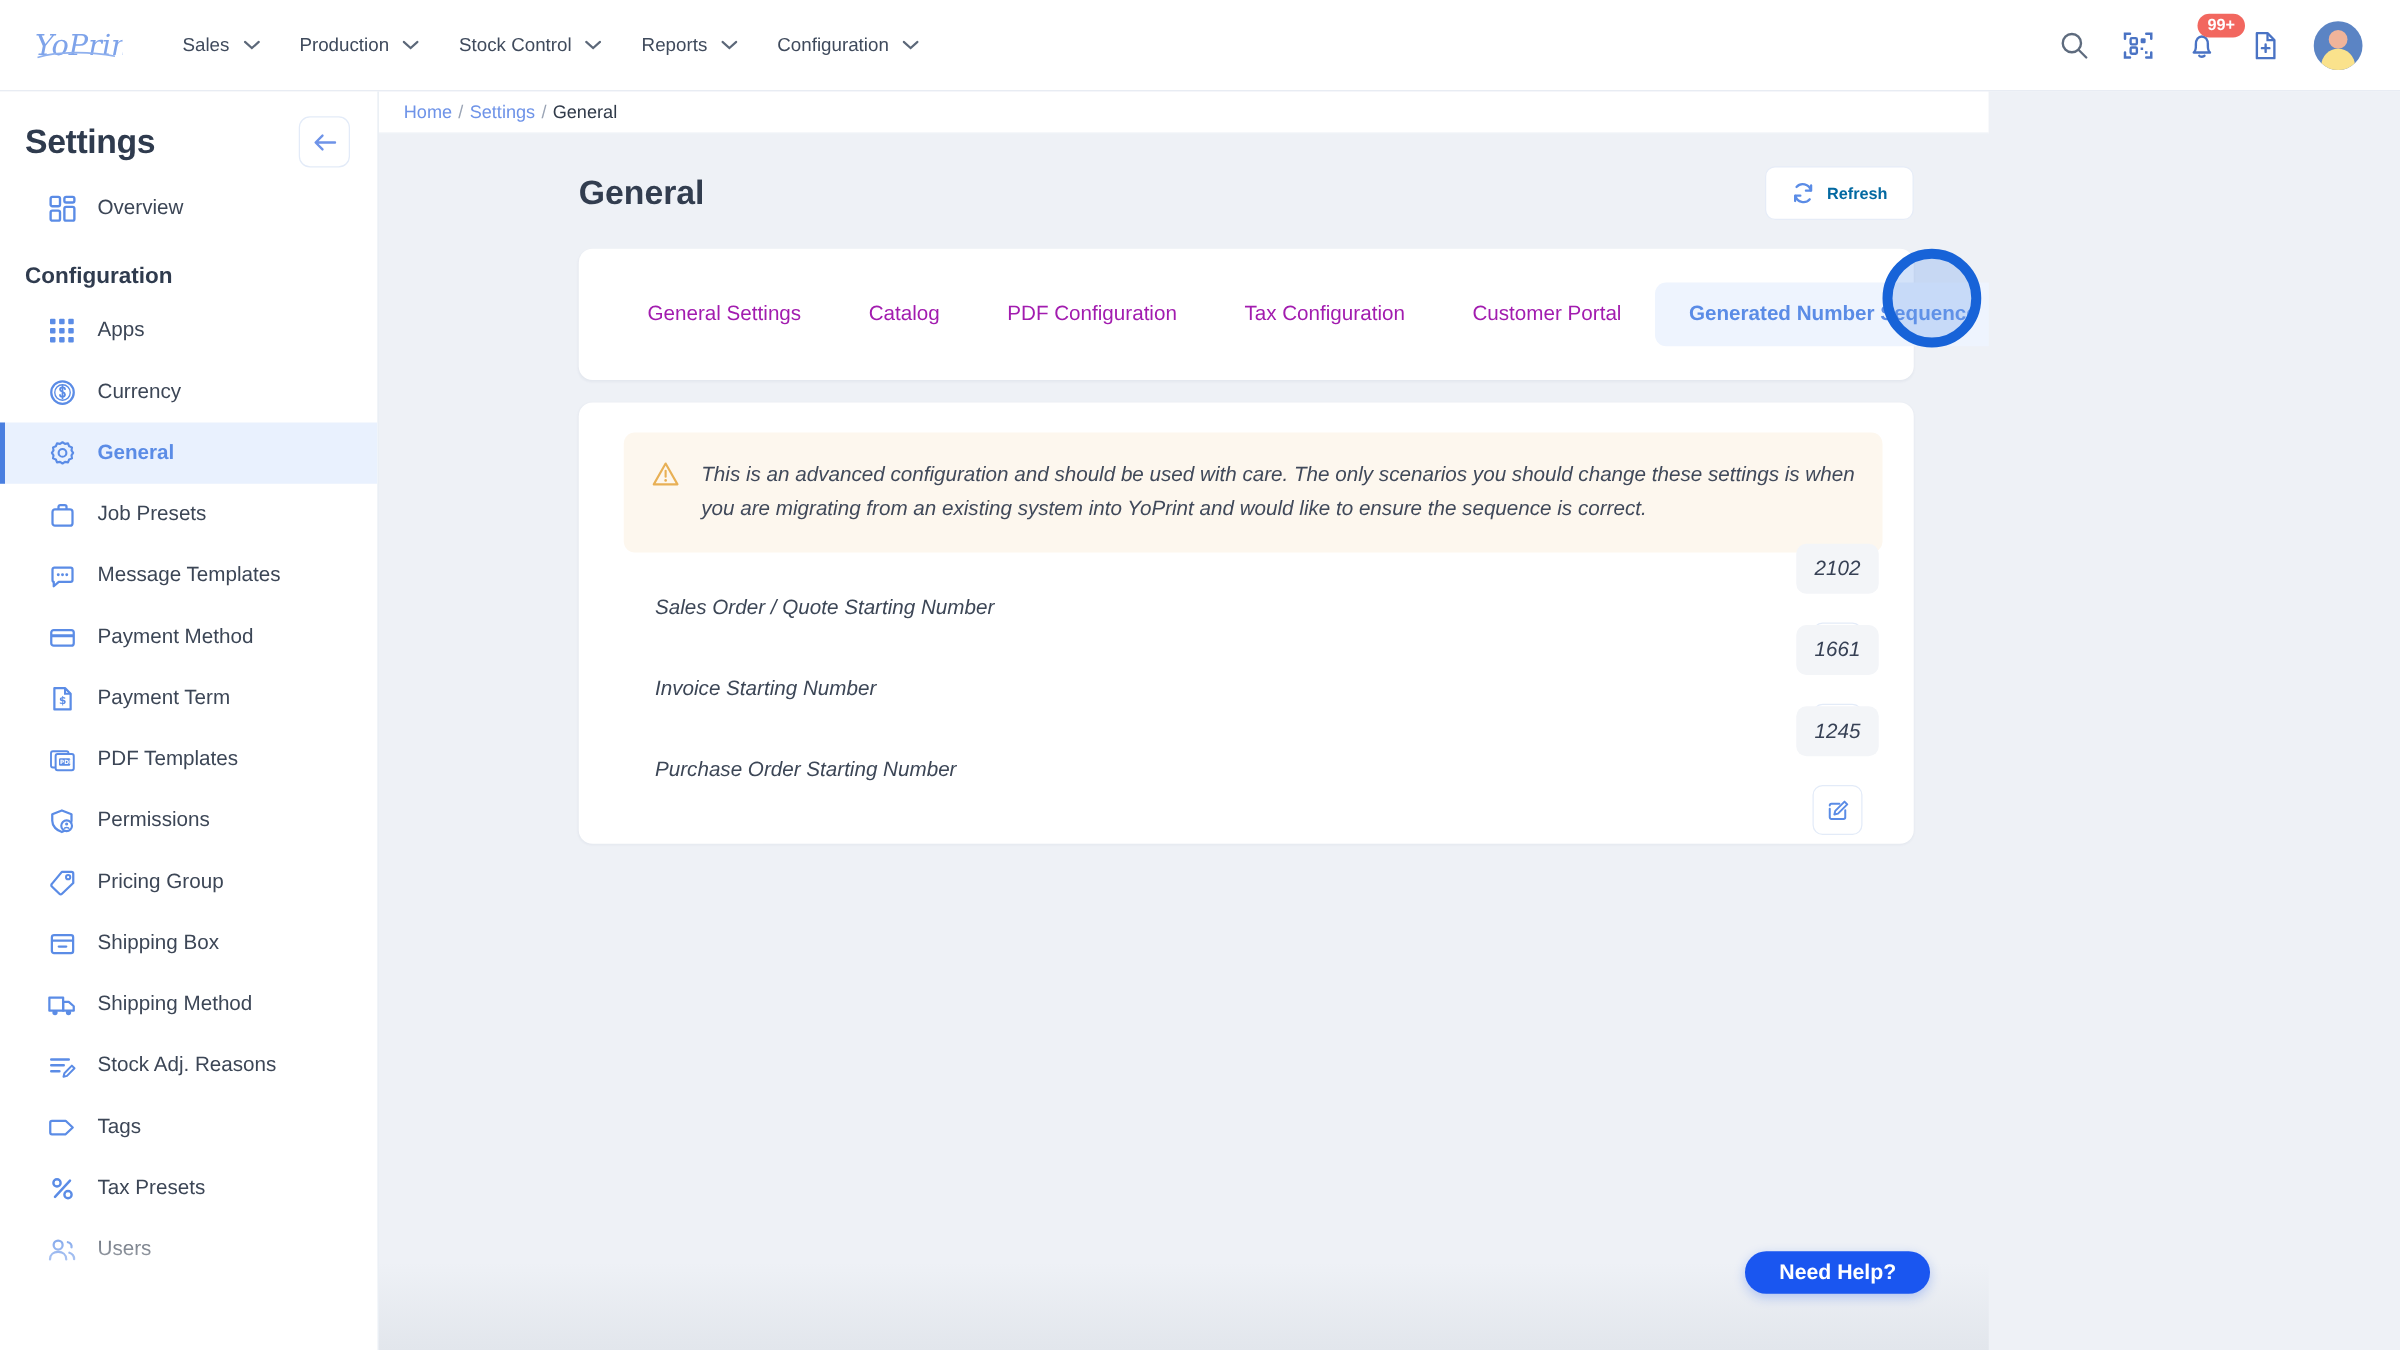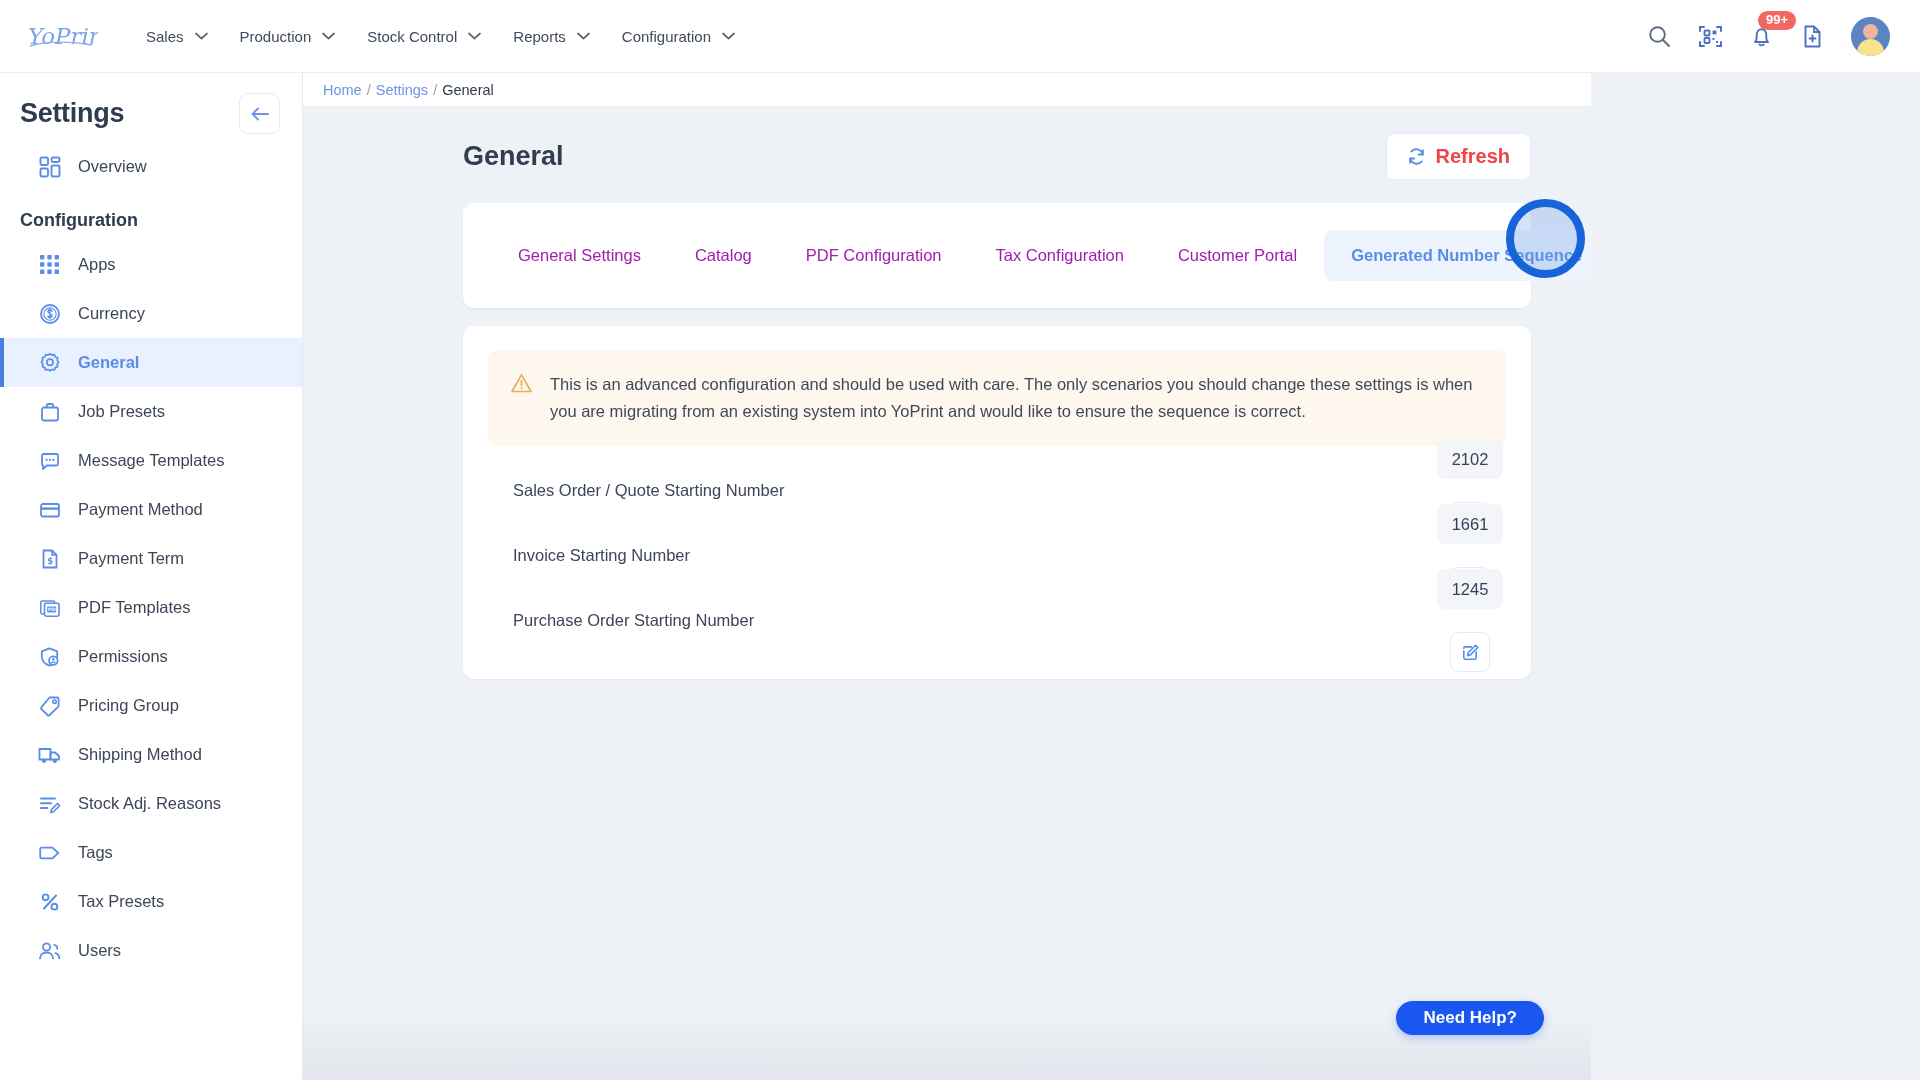--- a/index.html
+++ b/index.html
@@ -120,21 +120,21 @@
   .page-head {
     display: flex; align-items: center;
     padding: 26px 60px 0 160px;
   }
   .page-title { font-size: 27px; font-weight: 700; color: #323d4f; }
   .refresh-btn {
     margin-left: auto;
     display: flex; align-items: center; gap: 10px;
     background: #fff; border: 1px solid #e6ecf7;
     border-radius: 8px; padding: 11px 20px;
-    font-size: 20px; font-weight: 700; color: #ef4444;
+    font-size: 13px; font-weight: 700; color: #0369a1;
     cursor: pointer;
     justify-content: flex-end;
   }
 
   .tabs-card {
     margin: 23px 60px 0 160px;
     background: #fff; border-radius: 11px;
     height: 105px;
     display: flex; align-items: center;
     padding: 0 28px;
@@ -145,22 +145,23 @@
     padding: 16px 27px; border-radius: 9px;
     cursor: pointer; white-space: nowrap;
   }
   .tab.active {
     background: #eef4fe; color: #5b8ce6; font-weight: 600;
   }
 
   .content-card {
     margin: 18px 60px 0 160px;
     background: #fff; border-radius: 11px;
-    padding: 24px 25px 26px 25px;
+    padding: 24px 25px 26px 36px;
     box-shadow: 0 1px 2px rgba(40,60,100,0.05);
+    font-style: italic;
   }
   .warn {
     background: #fdf7ee; border-radius: 9px;
     display: flex; gap: 17px;
     padding: 21px 22px 22px 22px;
     margin-bottom: 12px;
   }
   .warn-txt {
     font-size: 16.5px; color: #40495a; line-height: 1.62; max-width: 1165px;
   }
@@ -422,20 +423,30 @@
   <div class="side-item">
     <span class="side-ico">
       <svg width="22" height="22" viewBox="0 0 22 22">
         <path d="M10.5 2.5 H18.2 C19 2.5 19.6 3.1 19.6 3.9 V11.4 L10.6 20 C10 20.6 9.1 20.6 8.5 20 L2.5 14.2 C1.9 13.6 1.9 12.7 2.5 12.1 Z" stroke="#5b8ce6" stroke-width="1.8" fill="none" stroke-linejoin="round"></path>
         <circle cx="15.5" cy="6.7" r="1.7" stroke="#5b8ce6" stroke-width="1.6" fill="none"></circle>
       </svg>
     </span>
     <span class="lbl">Pricing Group</span>
   </div>
 
+  <div class="side-item">
+    <span class="side-ico">
+      <svg width="22" height="22" viewBox="0 0 22 22">
+        <rect x="2.5" y="4" width="17" height="14.5" rx="1.7" stroke="#5b8ce6" stroke-width="1.8" fill="none"></rect>
+        <path d="M2.5 8.4 H19.5" stroke="#5b8ce6" stroke-width="1.8"></path>
+        <path d="M8 13.2 H14" stroke="#5b8ce6" stroke-width="1.8" stroke-linecap="round"></path>
+      </svg>
+    </span>
+    <span class="lbl">Shipping Box</span>
+  </div>
 
   <div class="side-item">
     <span class="side-ico">
       <svg width="23" height="22" viewBox="0 0 23 22">
         <path d="M1.5 5 H12.5 V15.5 H1.5 Z" stroke="#5b8ce6" stroke-width="1.8" fill="none" stroke-linejoin="round"></path>
         <path d="M12.5 8.5 H17 L21 12 V15.5 H12.5 Z" stroke="#5b8ce6" stroke-width="1.8" fill="none" stroke-linejoin="round"></path>
         <circle cx="6" cy="17" r="2.1" fill="#5b8ce6"></circle>
         <circle cx="16.8" cy="17" r="2.1" fill="#5b8ce6"></circle>
       </svg>
     </span>

